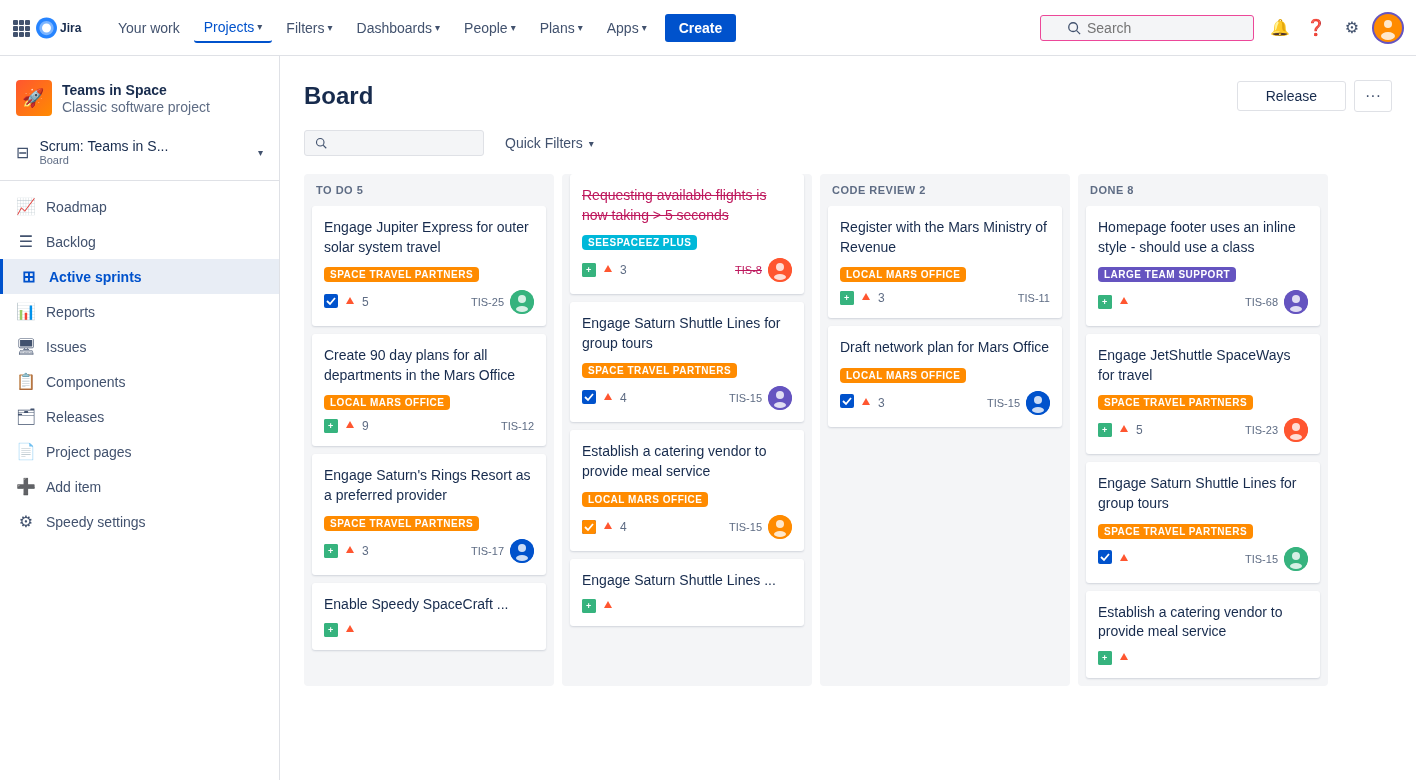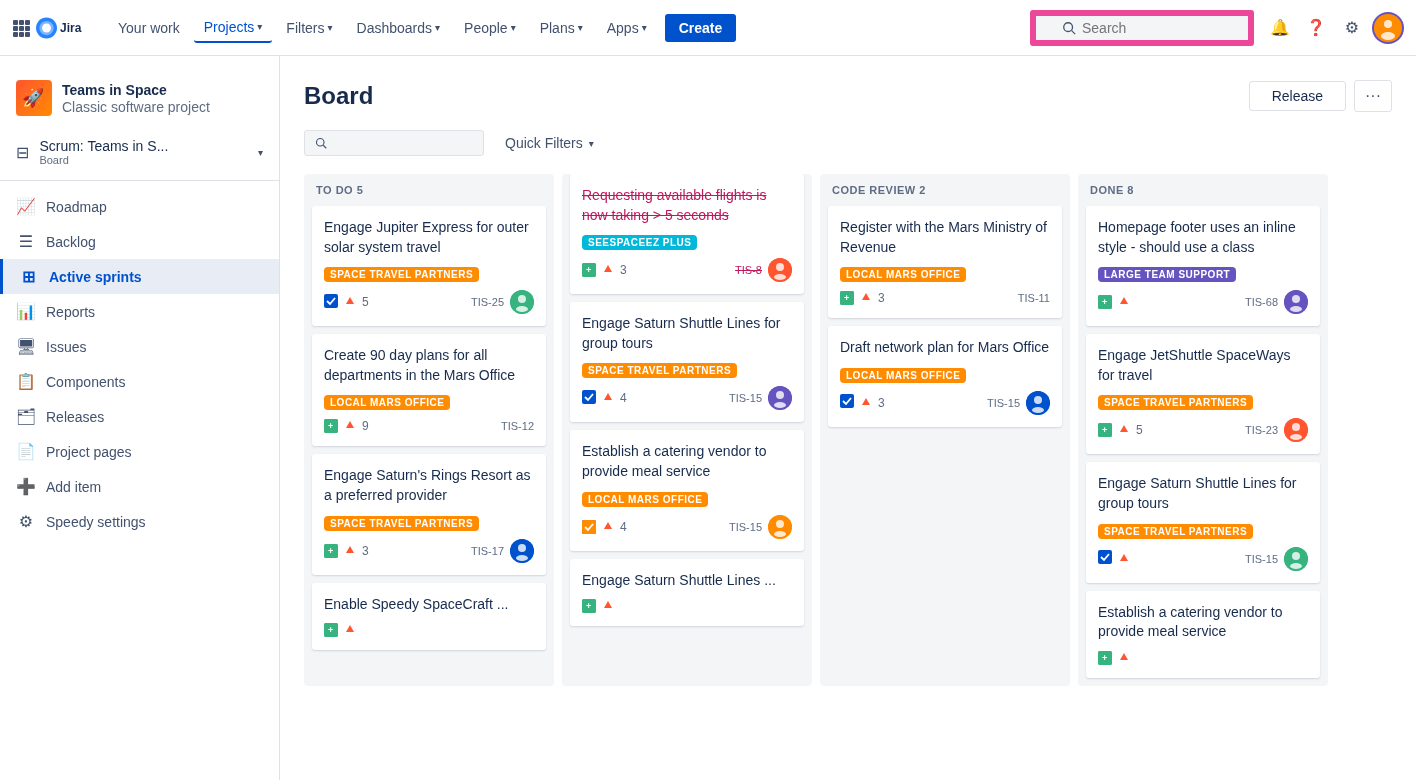--- a/index.html
+++ b/index.html
@@ -11,21 +11,21 @@
       padding: 0 12px; height: 56px; gap: 4px; position: fixed; top: 0; left: 0; right: 0; z-index: 100;
     }
     .nav-logo { display: flex; align-items: center; gap: 6px; margin-right: 8px; }
     .nav-item { padding: 6px 10px; color: #42526e; font-size: 14px; font-weight: 400; cursor: pointer; border-radius: 3px; white-space: nowrap; }
     .nav-item.has-dropdown { display: flex; align-items: center; gap: 3px; }
     .nav-projects { color: #0052cc; border-bottom: 2px solid #0052cc; font-weight: 500; }
     .nav-chevron { font-size: 10px; color: #42526e; }
     .nav-create { background: #0052cc; color: #fff; padding: 6px 14px; border-radius: 3px; font-weight: 600; cursor: pointer; margin-left: 4px; }
     .nav-spacer { flex: 1; }
     .nav-search {
-      display: flex; align-items: center; border: 6px solid #ec4899; border-radius: 3px;
+      display: flex; align-items: center; border: 1px solid #ec4899; border-radius: 3px;
       padding: 4px 26px; gap: 6px; background: #f4f5f7; min-width: 200px;
     }
     .nav-search input { border: none; background: transparent; outline: none; font-size: 14px; color: #42526e; width: 140px; }
     .nav-icons { display: flex; align-items: center; gap: 4px; margin-left: 6px; }
     .nav-icon-btn { width: 32px; height: 32px; border-radius: 50%; display: flex; align-items: center; justify-content: center; cursor: pointer; color: #42526e; font-size: 16px; }
     .nav-avatar { width: 32px; height: 32px; border-radius: 50%; background: #6554c0; display: flex; align-items: center; justify-content: center; cursor: pointer; }
 
     
     .layout { display: flex; margin-top: 56px; height: calc(100vh - 56px); }
 
@@ -50,21 +50,21 @@
     }
     .sidebar-nav-item.active { background: #e8edf5; color: #0052cc; font-weight: 600; border-left: 3px solid #0052cc; }
     .sidebar-nav-item.active .sidebar-nav-icon { color: #0052cc; }
     .sidebar-nav-icon { font-size: 16px; width: 20px; text-align: center; }
 
     
     .main-content { flex: 1; overflow-y: auto; background: #fff; }
     .board-header { display: flex; align-items: center; justify-content: space-between; padding: 24px 24px 16px; }
     .board-title { font-size: 24px; font-weight: 600; color: #172b4d; }
     .board-header-actions { display: flex; align-items: center; gap: 8px; }
-    .release-btn { padding: 6px 22px; border: 1px solid #dfe1e6; border-radius: 3px; background: #fff; cursor: pointer; font-size: 14px; color: #172b4d; }
+    .release-btn { padding: 6px 28px; border: 1px solid #dfe1e6; border-radius: 3px; background: #fff; cursor: pointer; font-size: 14px; color: #172b4d; }
     .more-btn { padding: 6px 10px; border: 1px solid #dfe1e6; border-radius: 3px; background: #fff; cursor: pointer; font-size: 16px; color: #42526e; }
 
     
     .board-filters { display: flex; align-items: center; gap: 8px; padding: 0 24px 16px; }
     .filter-search { display: flex; align-items: center; background: #f4f5f7; border: 1px solid #dfe1e6; border-radius: 3px; padding: 4px 10px; gap: 6px; width: 180px; }
     .filter-search input { border: none; background: transparent; outline: none; font-size: 14px; width: 140px; }
     .quick-filters-btn { display: flex; align-items: center; gap: 6px; padding: 6px 12px; border: 1px solid transparent; border-radius: 3px; cursor: pointer; font-size: 14px; color: #42526e; }
 
     
     .board-area { display: flex; gap: 8px; padding: 0 24px 24px; overflow-x: auto; }

